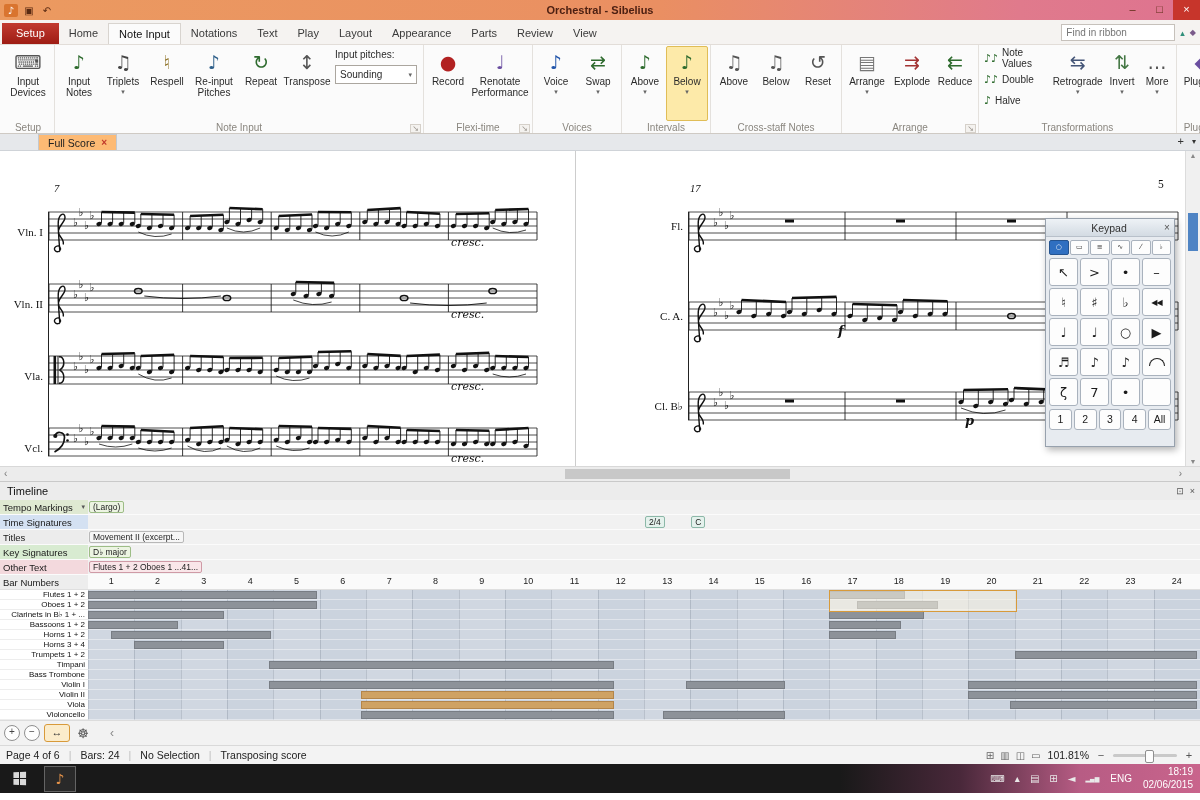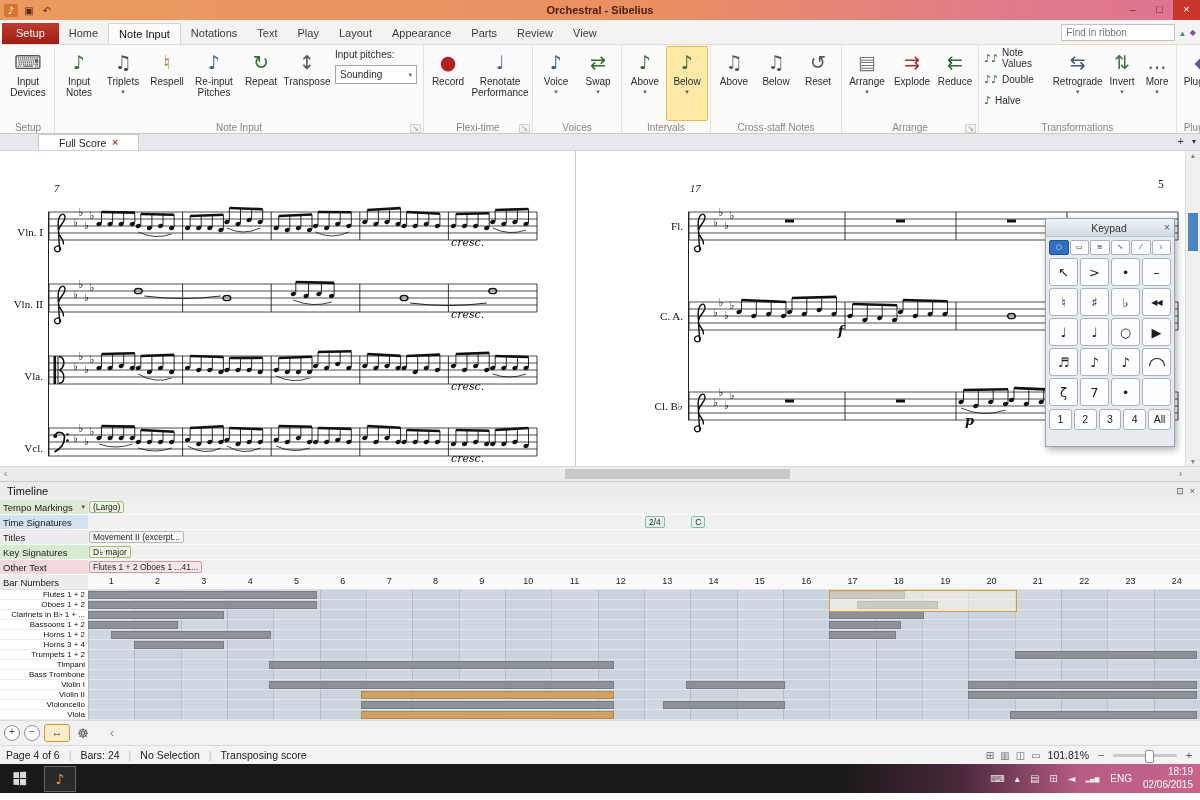--- a/index.html
+++ b/index.html
@@ -44,22 +44,22 @@
   .rstack{display:flex;flex-direction:column;justify-content:flex-start;padding-top:3px;gap:3px;margin-right:3px;}
   .sbtn{display:flex;align-items:center;gap:4px;font-size:10px;color:#2b2b2b;height:18px;padding:0 3px;}
   .sico{font-size:11px;color:#2e6b2e;}
   .ipblock{display:flex;flex-direction:column;gap:5px;padding:3px 4px 0 4px;font-size:10px;color:#2b2b2b;}
   .ipselect{width:72px;height:17px;border:1px solid #aba69f;background:#fff;display:flex;align-items:center;
     justify-content:space-between;padding:0 4px;font-size:10px;}
   .ipselect .carat{margin:0;}
 
   
   .doctabs{height:16px;background:#e6e8eb;border-bottom:1px solid #cfd3d8;display:flex;align-items:flex-end;flex:none;position:relative;}
-  .dtab{margin-left:38px;height:15px;background:#ffffff;border:1px solid #c3c8ce;border-bottom:none;display:flex;
-    align-items:center;gap:6px;padding:0 20px;font-size:10.5px;color:#222;}
+  .dtab{margin-left:38px;height:15px;background:#fdba74;border:1px solid #c3c8ce;border-bottom:none;display:flex;
+    align-items:center;gap:6px;padding:0 9px;font-size:10.5px;color:#222;}
   .dtab .closex{color:#c0392b;font-size:10px;font-weight:bold;}
   .doctabs-right{position:absolute;right:4px;bottom:1px;display:flex;gap:8px;font-size:11px;color:#333;}
 
   
   .scorewrap{height:315px;position:relative;background:#fff;flex:none;overflow:hidden;}
   .page{position:absolute;top:0;bottom:0;background:#fff;padding-top:45px;box-sizing:border-box;}
   .page.left{left:0;width:575px;}
   .page.right{left:640px;width:560px;}
   .pagedivider{position:absolute;left:575px;top:0;bottom:0;width:1px;background:#cdcdcd;}
   .sysrow{display:flex;}
@@ -1094,31 +1094,31 @@
         </div>
       </div>
       <div class="instrow">
         <div class="instlabel">Violin II</div>
         <div class="insttrack">
           <div class="seg o" style="left: 273.4px; width: 250.2px;"></div>
           <div class="seg g" style="left: 880.3px; width: 227px;"></div>
         </div>
       </div>
       <div class="instrow">
+        <div class="instlabel">Viola</div>
+        <div class="insttrack">
+          <div class="seg o" style="left: 273.4px; width: 250.2px;"></div>
+          <div class="seg g" style="left: 922px; width: 185.3px;"></div>
+        </div>
+      </div>
+      <div class="instrow">
         <div class="instlabel">Violoncello</div>
         <div class="insttrack">
           <div class="seg g" style="left: 273.4px; width: 250.2px;"></div>
           <div class="seg g" style="left: 574.5px; width: 120.5px;"></div>
-        </div>
-      </div>
-      <div class="instrow">
-        <div class="instlabel">Viola</div>
-        <div class="insttrack">
-          <div class="seg o" style="left: 273.4px; width: 250.2px;"></div>
-          <div class="seg g" style="left: 922px; width: 185.3px;"></div>
         </div>
       </div>
       <div class="tlselection" style="left: 829.3px; width: 185.3px; top: 0px; height: 20px;"></div>
     </div>
   <div class="tlcontrols">
     <div class="cirbtn">+</div>
     <div class="cirbtn">−</div>
     <div class="fitbtn">↔</div>
     <div class="gearbtn">☸</div>
     <div class="tlscrolll">‹</div>

